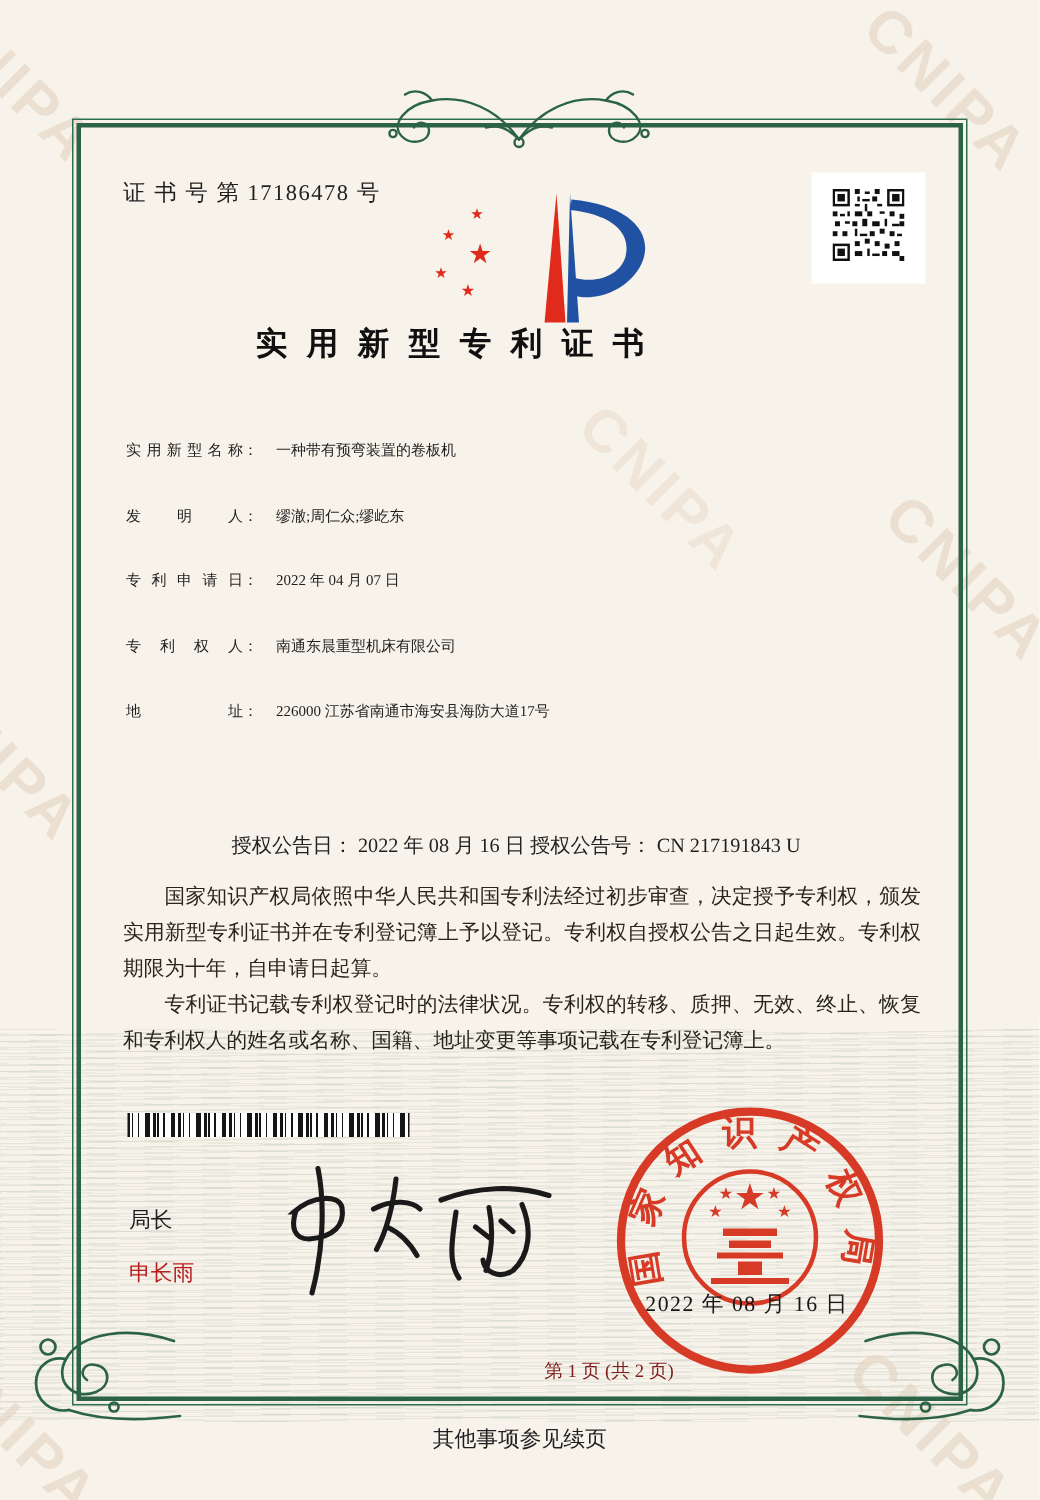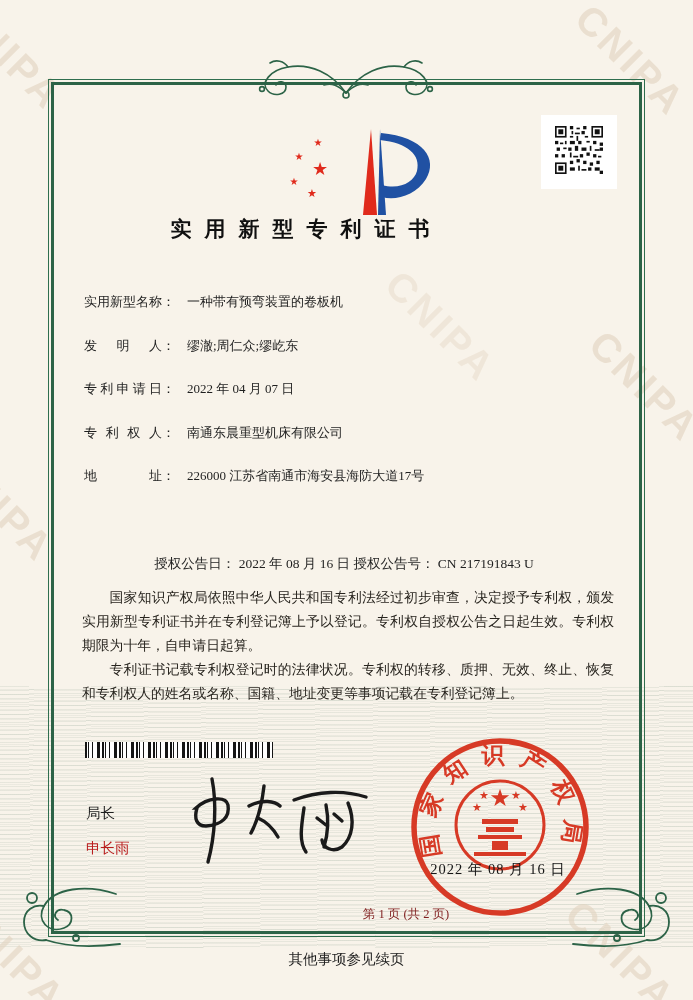--- a/index.html
+++ b/index.html
@@ -26,21 +26,21 @@
 
   .logo{position:absolute;left:268px;top:127px;z-index:5;}
 
   .qr-patch{position:absolute;left:541px;top:115px;width:76px;height:74px;background:#fff;z-index:5;}
   .qr{position:absolute;left:555px;top:126px;z-index:6;}
 
   .title{position:absolute;left:48px;top:215px;width:517px;z-index:5;text-align:center;
          font-size:21px;font-weight:bold;letter-spacing:13px;color:#101010;}
 
   .fields{position:absolute;left:84px;top:293px;width:545px;z-index:5;}
-  .row{height:43.5px;font-size:13px;color:#1f1f1f;white-space:nowrap;}
+  .row{height:43.5px;font-size:10px;color:#1f1f1f;white-space:nowrap;}
   .lbl{display:inline-block;width:78px;text-align:justify;text-align-last:justify;}
   .val{margin-left:12px;}
   .grant-row{position:absolute;left:84px;top:555px;z-index:5;font-size:13.5px;color:#1f1f1f;white-space:nowrap;}
   .grant-g1{display:inline-block;width:266px;text-align:right;}
 
   .body-text{position:absolute;left:82px;top:586px;width:532px;z-index:5;
              font-size:13.8px;line-height:1.74;color:#28251f;text-align:justify;}
   .body-text p{margin:0;text-indent:2em;}
 
   .barcode{position:absolute;left:85px;top:742px;width:188px;height:16px;z-index:5;
@@ -100,20 +100,21 @@
   <svg class="ornament-corner" style="left:565px;top:884px;" width="112" height="72" viewBox="0 0 112 72">
     <g fill="none" stroke="#2c6347" stroke-width="1.8" stroke-linecap="round" transform="translate(112,0) scale(-1,1)">
       <path d="M100,10 C70,0 38,4 28,22 C20,36 32,50 48,44 C58,40 58,28 48,26 C40,24 36,32 42,36"></path>
       <path d="M28,22 C18,20 8,26 8,38 C8,50 18,58 30,56"></path>
       <path d="M30,56 C48,62 72,64 104,60"></path>
       <circle cx="16" cy="14" r="5"></circle>
         <circle cx="60" cy="54" r="3"></circle>
     </g>
   </svg>
 
+  <div class="cert-no">证 书 号 第 17186478 号</div>
 
   <svg class="logo" width="178" height="92" viewBox="0 0 178 92">
     <polygon points="103,2 95,88 109,88" fill="#e02a1c"></polygon>
     <polygon points="112,2 110,88 118,88" fill="#2051a3"></polygon>
     <path d="M113,6 C156,10 170,32 158,52 C148,68 128,74 114,70 L114,58 C132,63 146,55 149,44 C153,28 140,16 112,13 Z" fill="#2051a3"></path>
     <text x="50" y="19" font-size="10" fill="#e02a1c" text-anchor="middle">★</text>
     <text x="31" y="33" font-size="10" fill="#e02a1c" text-anchor="middle">★</text>
     <text x="52" y="48" font-size="18" fill="#e02a1c" text-anchor="middle">★</text>
     <text x="26" y="58" font-size="10" fill="#e02a1c" text-anchor="middle">★</text>
     <text x="44" y="70" font-size="11" fill="#e02a1c" text-anchor="middle">★</text>

